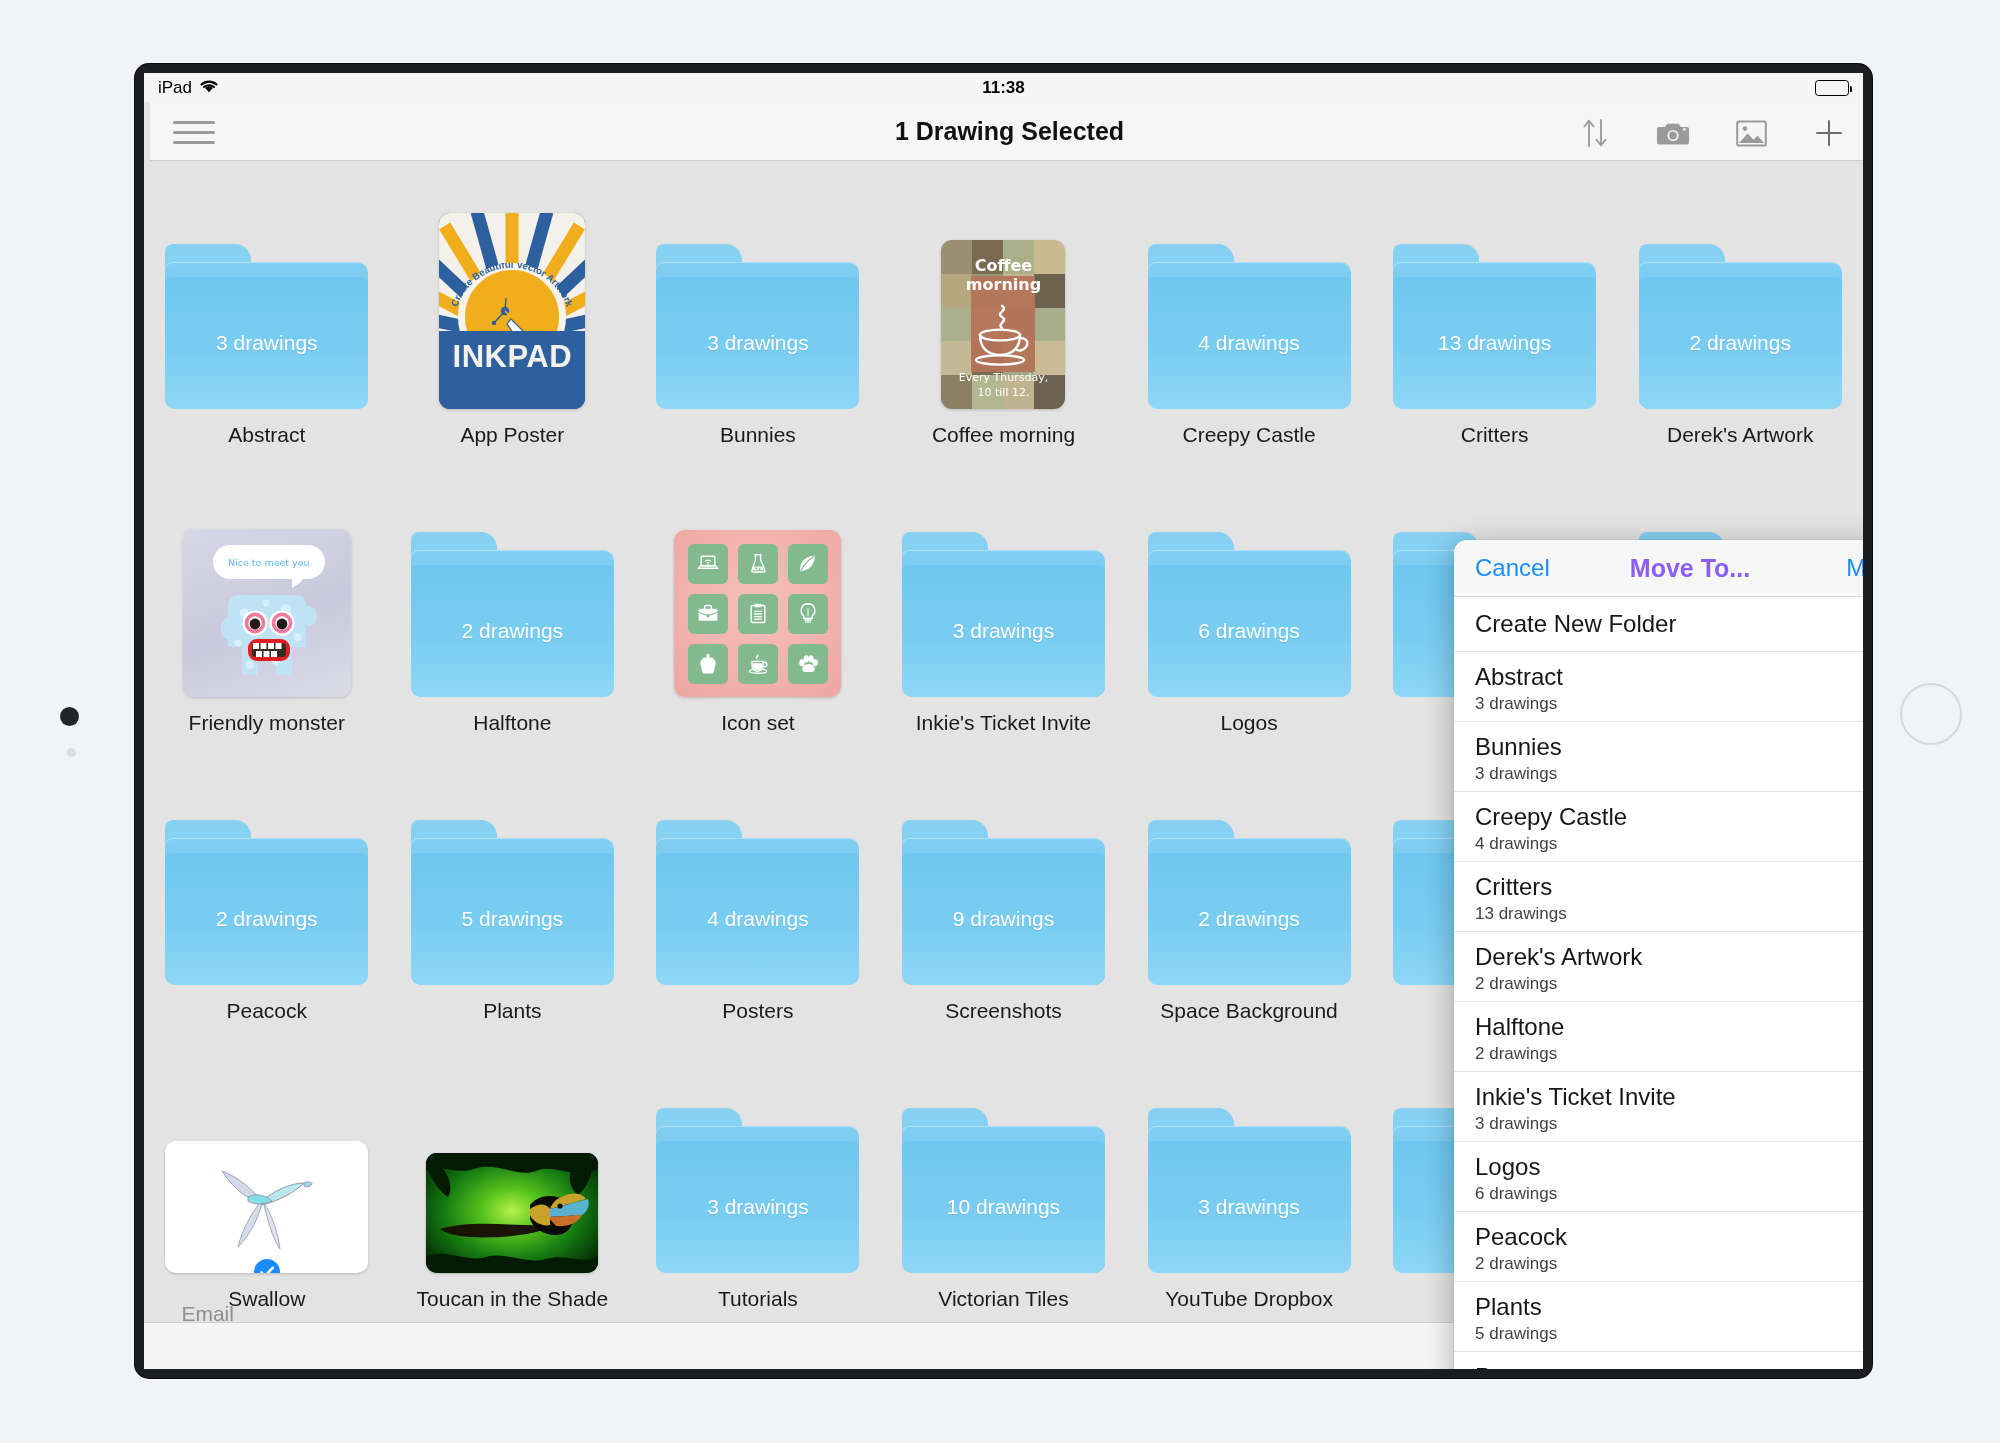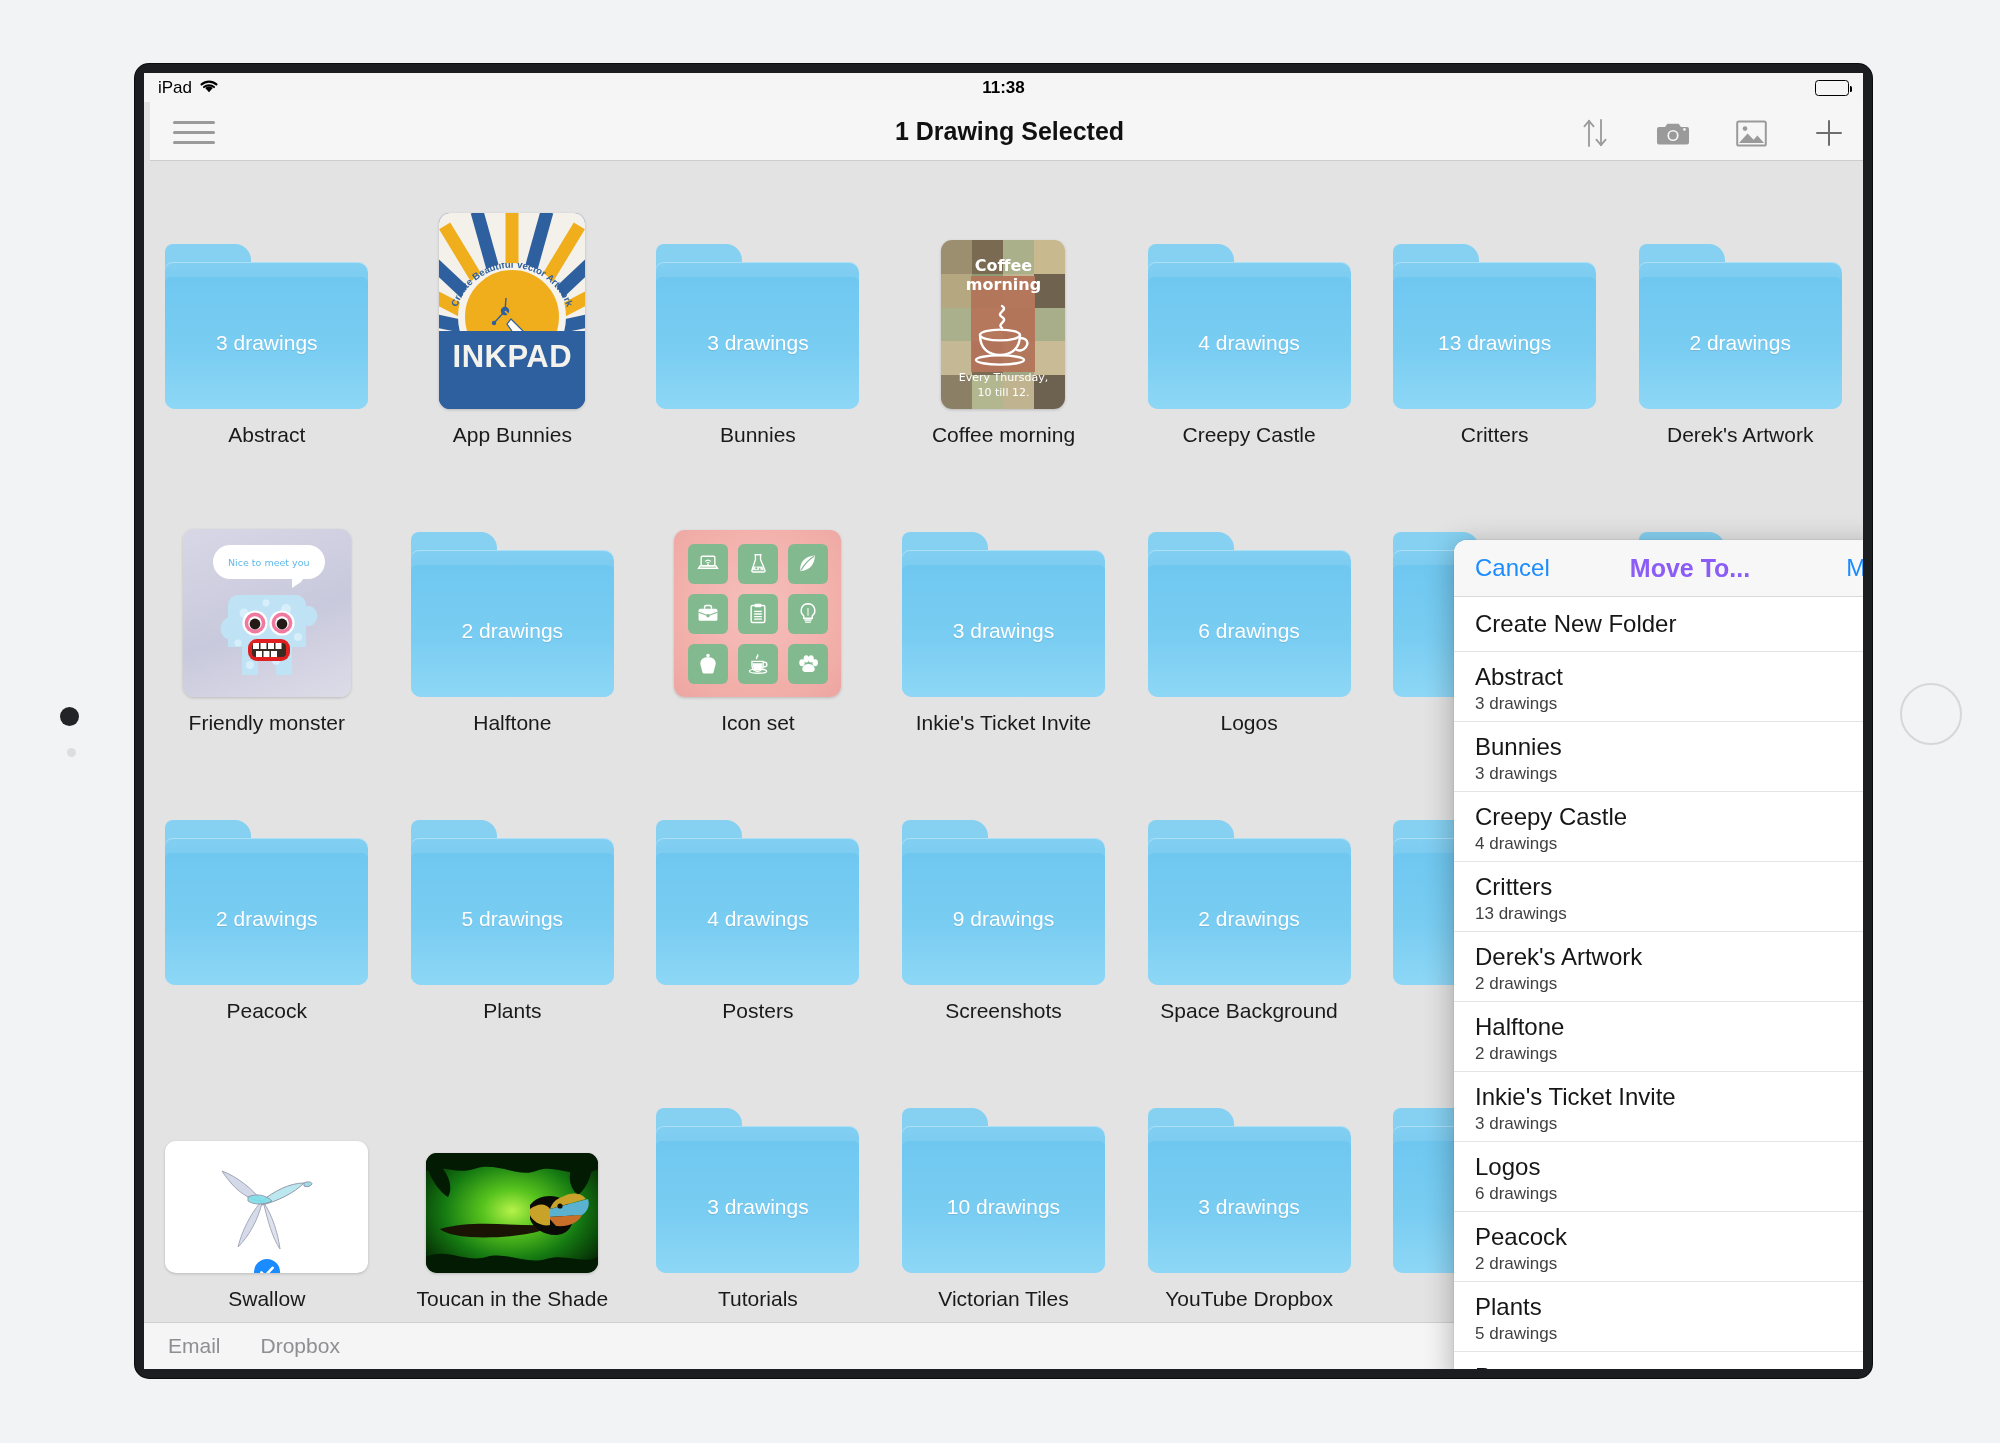--- a/index.html
+++ b/index.html
@@ -228,21 +228,21 @@
   }
 
   
   #toolbar {
     position: absolute; left: 0; top: 1249px;
     width: 1719px; height: 47px;
     background: #f5f5f5;
     border-top: 1px solid #cfcfcf;
     display: flex; align-items: center;
   }
-  #tb-left { position: absolute; left: 24px; display: flex; align-items: center; gap: 40px; }
+  #tb-left { position: absolute; left: 24px; display: flex; align-items: center; gap: 40px; flex-direction: column; }
   #tb-right { position: absolute; right: 24px; display: flex; align-items: center; gap: 42px; }
   .tb-btn { font-size: 21px; color: #8e8e93; cursor: pointer; white-space: nowrap; }
   .tb-icon { cursor: pointer; display: flex; align-items: center; }
 
   
   #popover {
     position: absolute;
     left: 1310px; top: 467px;
     width: 472px; height: 843px;
     background: #ffffff;
@@ -401,21 +401,21 @@
                         <path id="arcp" d="M16 52 A58 58 0 0 1 130 52"></path>
                       </defs>
                       <text font-family="Liberation Sans" font-size="9.6" fill="#2e5f9e" font-weight="600"><textPath href="#arcp" startOffset="50%" text-anchor="middle">Create Beautiful Vector Artwork</textPath></text>
                     </svg></div>
                 </div>
                 <div class="ip-bottom">
                   <span class="ip-word">INKPAD</span>
                 </div>
               </div>
             </div>
-            <div class="cell-label">App Bunnies</div>
+            <div class="cell-label">App Poster</div>
           </div>
           <div class="cell">
             <div class="thumb-wrap">
               <div class="folder">
                 <div class="tab"></div>
                 <div class="body"></div>
                 <div class="front">
                   <span class="count">3 drawings</span>
                 </div>
               </div>

